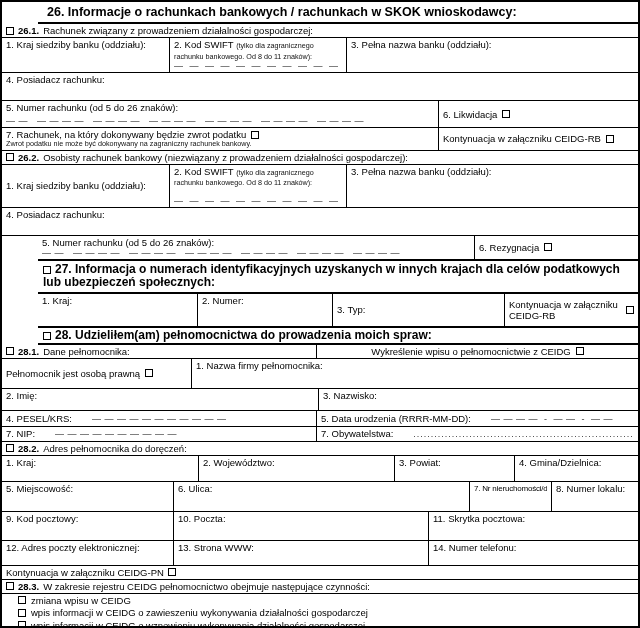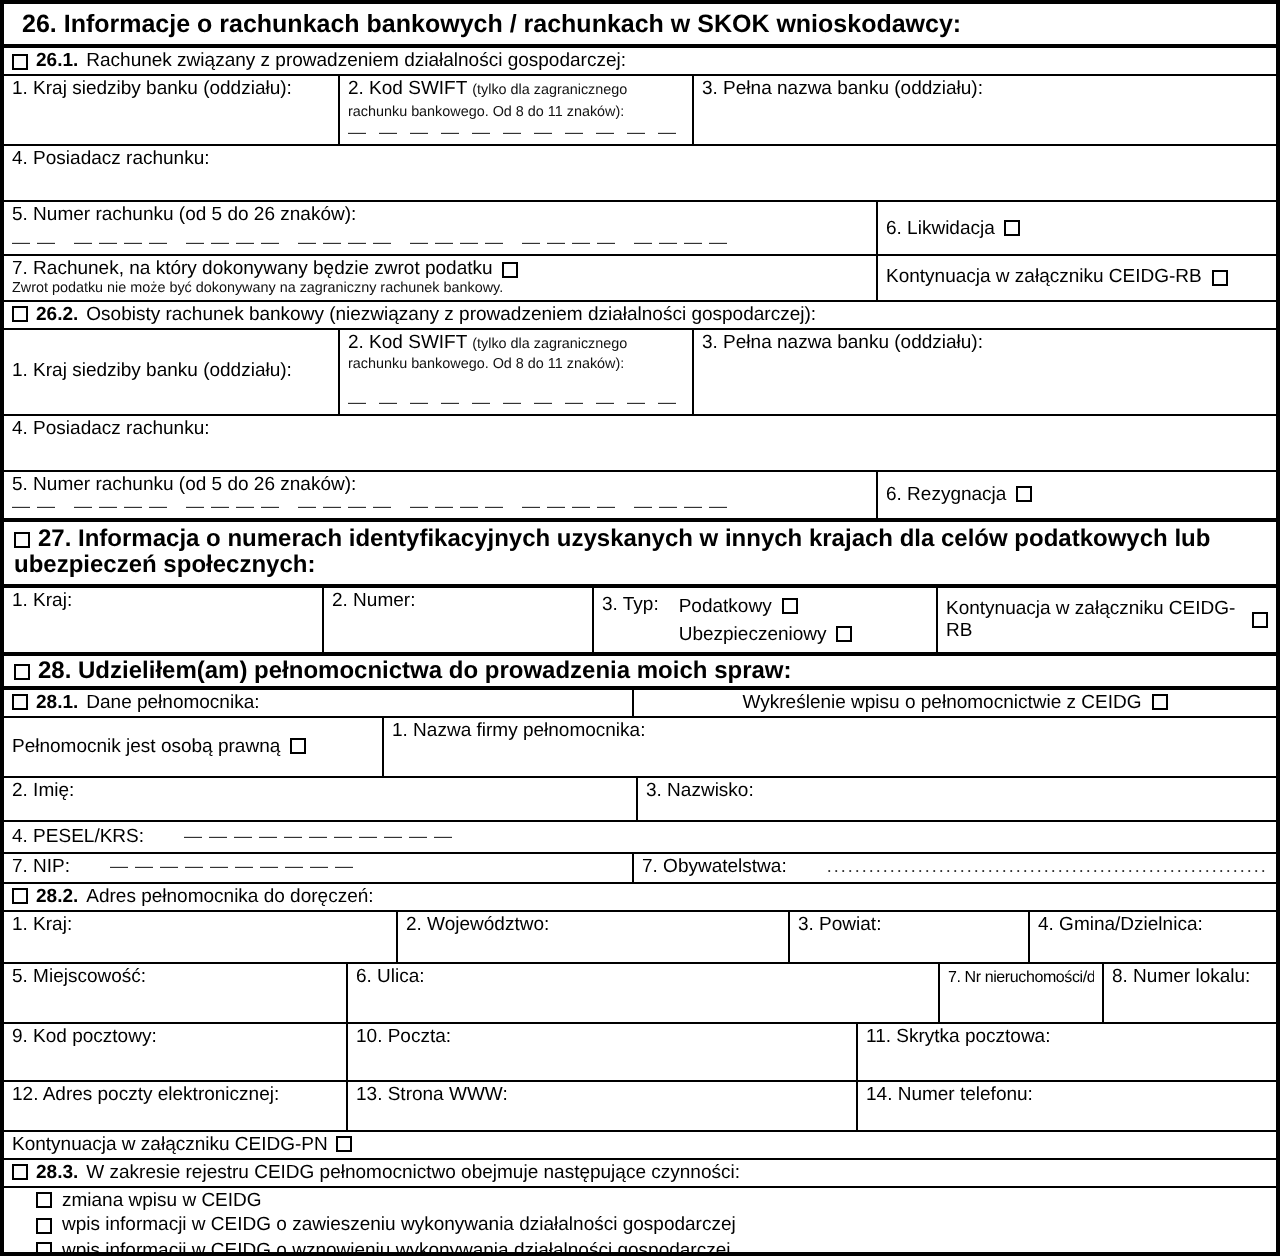--- a/index.html
+++ b/index.html
@@ -4,21 +4,21 @@
 <style>
   * { box-sizing: border-box; margin: 0; padding: 0; }
   html, body { background: #e8e8e8; }
   body { font-family: "Liberation Sans", sans-serif; color: #000; }
   .form {
     width: 640px; height: 628px; margin: 0 auto;
     background: #fff; border: 2px solid #000;
     display: flex; flex-direction: column; overflow: hidden;
   }
   .row { display: flex; border-bottom: 1px solid #000; flex: none; }
-  .row.bb2 { border-bottom-width: 2px; }
+  .row.bb2 { border-bottom-width: 2px; margin-left: 36px; }
   .row:last-child { border-bottom: none; }
   .cell { padding: 1px 4px; border-right: 1px solid #000; display: flex; flex-direction: column; min-width: 0; }
   .cell:last-child { border-right: none; }
   .flex1 { flex: 1; }
   .vcenter { justify-content: center; }
 
   .sec-title { font-weight: bold; font-size: 12.5px; line-height: 14px; padding: 2px 5px; }
   .title-line .cb { vertical-align: -1px; margin-right: 4px; }
   .sub-head { flex-direction: row; align-items: center; gap: 4px; text-align: center; }
   .num { font-weight: bold; font-size: 9.5px; white-space: nowrap; }
@@ -182,30 +182,20 @@
   <div class="row h34 bb2">
     <div class="cell w160">
       <span class="lbl">1. Kraj:</span>
     </div>
     <div class="cell w135">
       <span class="lbl">2. Numer:</span>
     </div>
     <div class="cell w172 vcenter">
       <div class="typ-flex">
         <span class="lbl">3. Typ:</span>
-        <div class="typ-opts">
-          <div class="inline-line">
-            <span class="lbl">Podatkowy</span>
-            <span class="cb"></span>
-          </div>
-          <div class="inline-line">
-            <span class="lbl">Ubezpieczeniowy</span>
-            <span class="cb"></span>
-          </div>
-        </div>
       </div>
     </div>
     <div class="cell flex1 vcenter">
       <div class="inline-line">
         <span class="lbl">Kontynuacja w załączniku CEIDG-RB</span>
         <span class="cb"></span>
       </div>
     </div>
   </div>
 
@@ -248,20 +238,26 @@
     <div class="cell flex1">
       <span class="lbl">3. Nazwisko:</span>
     </div>
   </div>
 
   <div class="row h16">
     <div class="cell w315 vcenter">
       <div class="baseline-line">
         <span class="lbl">4. PESEL/KRS:</span>
         <span class="dash">— — — — — — — — — — —</span>
+      </div>
+    </div>
+    <div class="cell flex1 vcenter">
+      <div class="baseline-line">
+        <span class="lbl">5. Data urodzenia (RRRR-MM-DD):</span>
+        <span class="dash">— — — —  -  — —  -  — —</span>
       </div>
     </div>
   </div>
 
   <div class="row h15">
     <div class="cell w315 vcenter">
       <div class="baseline-line">
         <span class="lbl">7. NIP:</span>
         <span class="dash">— — — — — — — — — —</span>
       </div>

